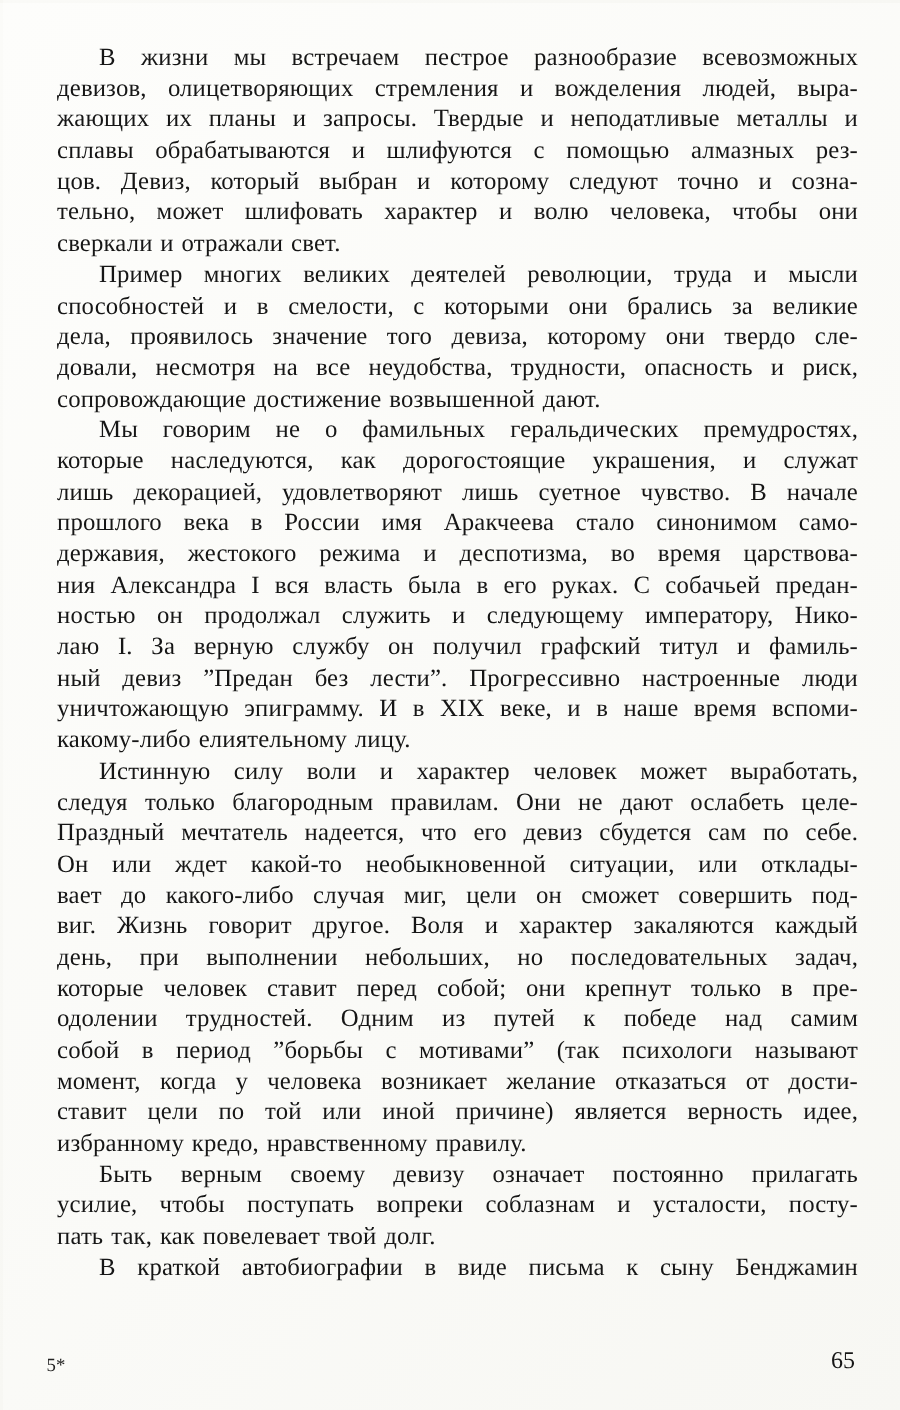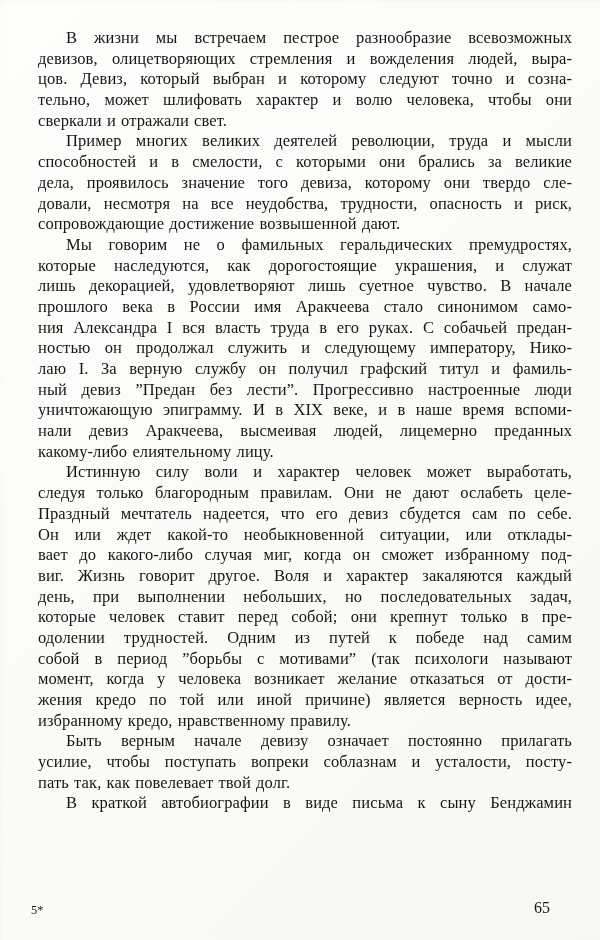--- a/index.html
+++ b/index.html
@@ -31,75 +31,77 @@
   .line.lastline { text-align-last: left; -moz-text-align-last: left; }
   .footer-signature {
     position: absolute;
     left: 25px;
     top: 897px;
     font-size: 12.5px;
     color: #222;
   }
   .footer-pagenum {
     position: absolute;
-    left: 528px;
+    left: 548px;
     top: 893px;
     font-size: 16px;
     color: #161616;
   }
 </style>
 </head>
 <body>
 
 <div class="book-page">
   <div class="text-column" id="text-column">
       <div class="para">
         <div class="line first">В жизни мы встречаем пестрое разнообразие всевозможных</div>
         <div class="line">девизов, олицетворяющих стремления и вожделения людей, выра-</div>
+        <div class="line">жающих их планы и запросы. Твердые и неподатливые металлы и</div>
+        <div class="line">сплавы обрабатываются и шлифуются с помощью алмазных рез-</div>
         <div class="line">цов. Девиз, который выбран и которому следуют точно и созна-</div>
         <div class="line">тельно, может шлифовать характер и волю человека, чтобы они</div>
         <div class="line lastline">сверкали и отражали свет.</div>
       </div>
       <div class="para">
         <div class="line first">Пример многих великих деятелей революции, труда и мысли</div>
         <div class="line">способностей и в смелости, с которыми они брались за великие</div>
         <div class="line">дела, проявилось значение того девиза, которому они твердо сле-</div>
         <div class="line">довали, несмотря на все неудобства, трудности, опасность и риск,</div>
         <div class="line lastline">сопровождающие достижение возвышенной дают.</div>
       </div>
       <div class="para">
         <div class="line first">Мы говорим не о фамильных геральдических премудростях,</div>
         <div class="line">которые наследуются, как дорогостоящие украшения, и служат</div>
         <div class="line">лишь декорацией, удовлетворяют лишь суетное чувство. В начале</div>
         <div class="line">прошлого века в России имя Аракчеева стало синонимом само-</div>
-        <div class="line">ния Александра I вся власть труда в его руках. С собачьей предан-</div>
+        <div class="line">державия, жестокого режима и деспотизма, во время царствова-</div>
+        <div class="line">ния Александра I вся власть была в его руках. С собачьей предан-</div>
         <div class="line">ностью он продолжал служить и следующему императору, Нико-</div>
         <div class="line">лаю I. За верную службу он получил графский титул и фамиль-</div>
         <div class="line">ный девиз ”Предан без лести”. Прогрессивно настроенные люди</div>
         <div class="line">уничтожающую эпиграмму. И в XIX веке, и в наше время вспоми-</div>
-        <div class="line">нали девиз Аракчеева, высмеивая людей, лицемерно преданных</div>
         <div class="line lastline">какому-либо елиятельному лицу.</div>
       </div>
       <div class="para">
         <div class="line first">Истинную силу воли и характер человек может выработать,</div>
         <div class="line">следуя только благородным правилам. Они не дают ослабеть целе-</div>
         <div class="line">Праздный мечтатель надеется, что его девиз сбудется сам по себе.</div>
         <div class="line">Он или ждет какой-то необыкновенной ситуации, или отклады-</div>
-        <div class="line">вает до какого-либо случая миг, когда он сможет избранному под-</div>
+        <div class="line">вает до какого-либо случая миг, цели он сможет совершить под-</div>
         <div class="line">виг. Жизнь говорит другое. Воля и характер закаляются каждый</div>
         <div class="line">день, при выполнении небольших, но последовательных задач,</div>
         <div class="line">которые человек ставит перед собой; они крепнут только в пре-</div>
         <div class="line">одолении трудностей. Одним из путей к победе над самим</div>
         <div class="line">собой в период ”борьбы с мотивами” (так психологи называют</div>
         <div class="line">момент, когда у человека возникает желание отказаться от дости-</div>
-        <div class="line">жения кредо по той или иной причине) является верность идее,</div>
+        <div class="line">ставит цели по той или иной причине) является верность идее,</div>
         <div class="line lastline">избранному кредо, нравственному правилу.</div>
       </div>
       <div class="para">
-        <div class="line first">Быть верным начале девизу означает постоянно прилагать</div>
+        <div class="line first">Быть верным своему девизу означает постоянно прилагать</div>
         <div class="line">усилие, чтобы поступать вопреки соблазнам и усталости, посту-</div>
         <div class="line lastline">пать так, как повелевает твой долг.</div>
       </div>
       <div class="para">
         <div class="line first">В краткой автобиографии в виде письма к сыну Бенджамин</div>
       </div>
     </div>
   <div class="footer-signature">5*</div>
   <div class="footer-pagenum">65</div>
 </div>

